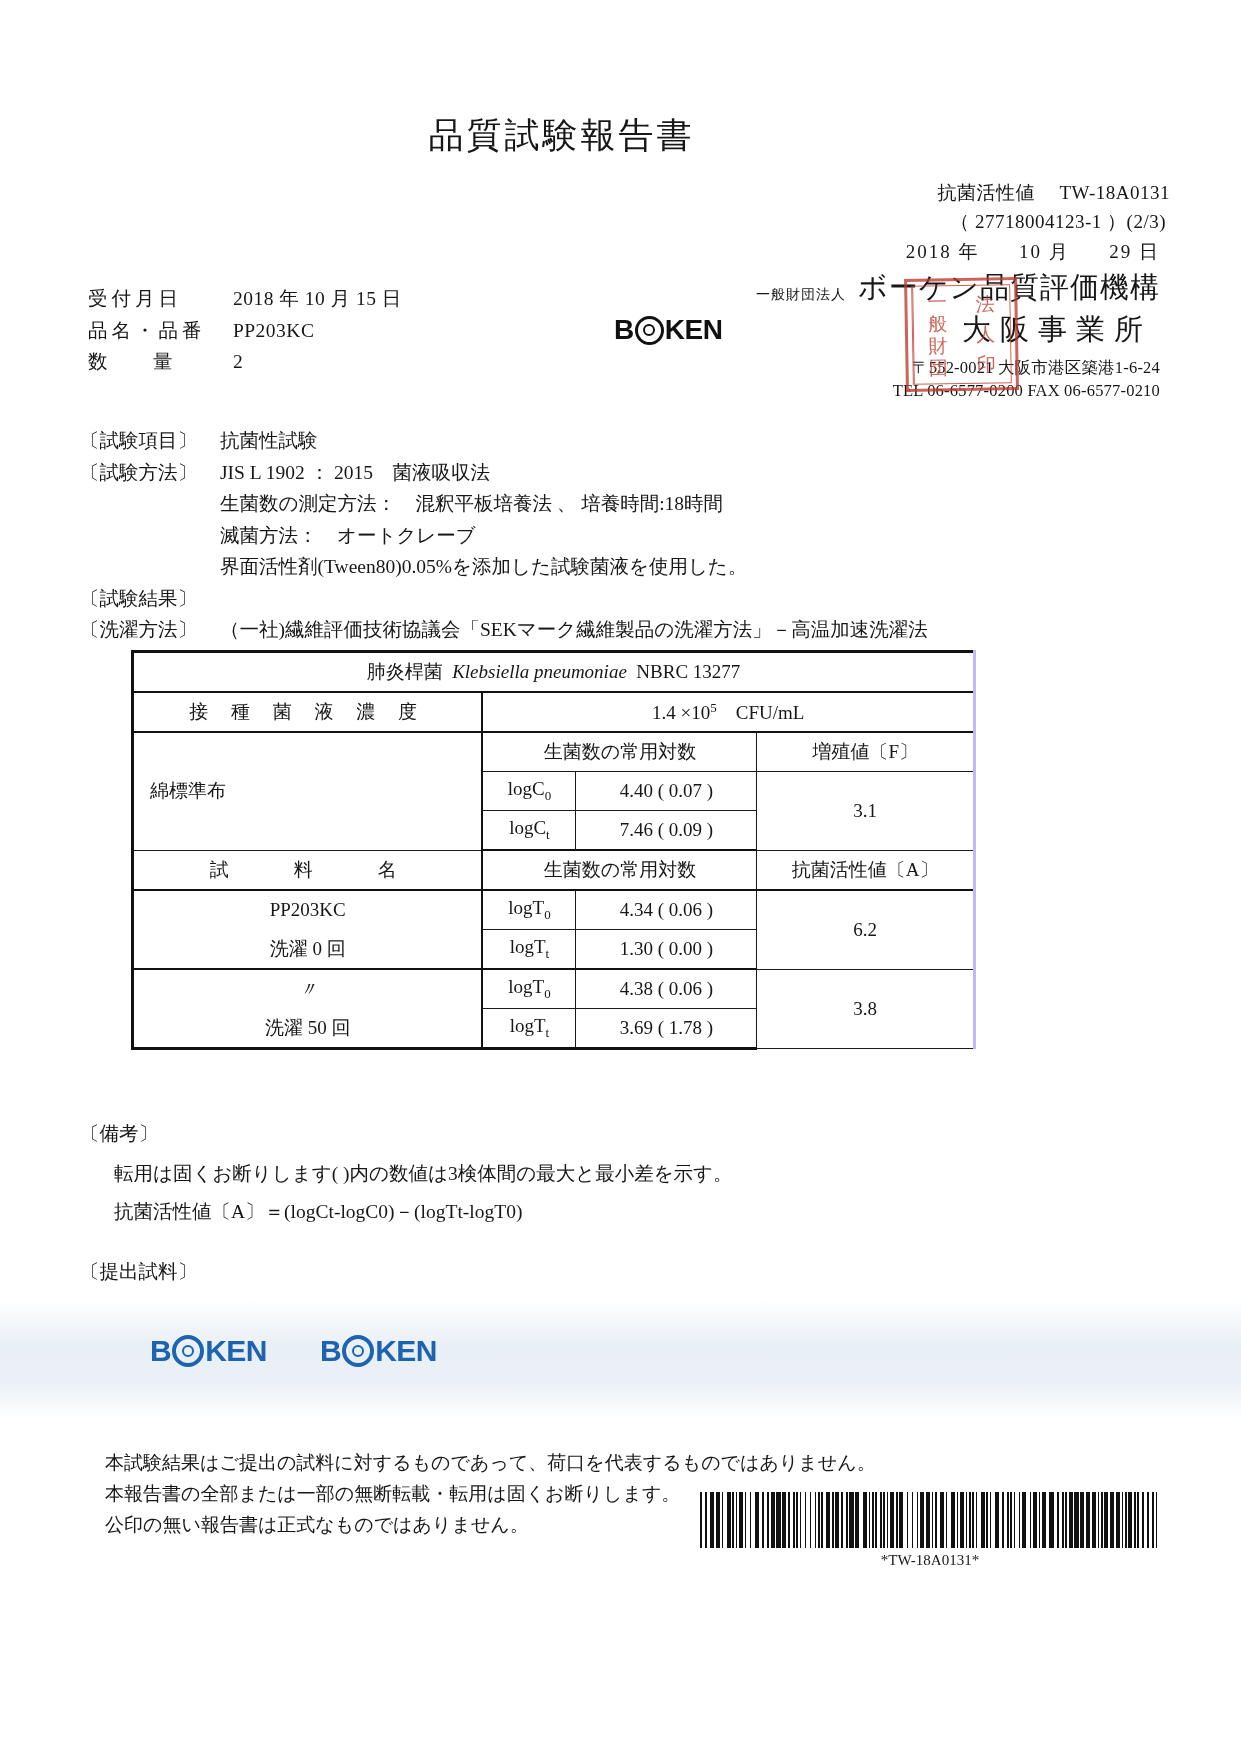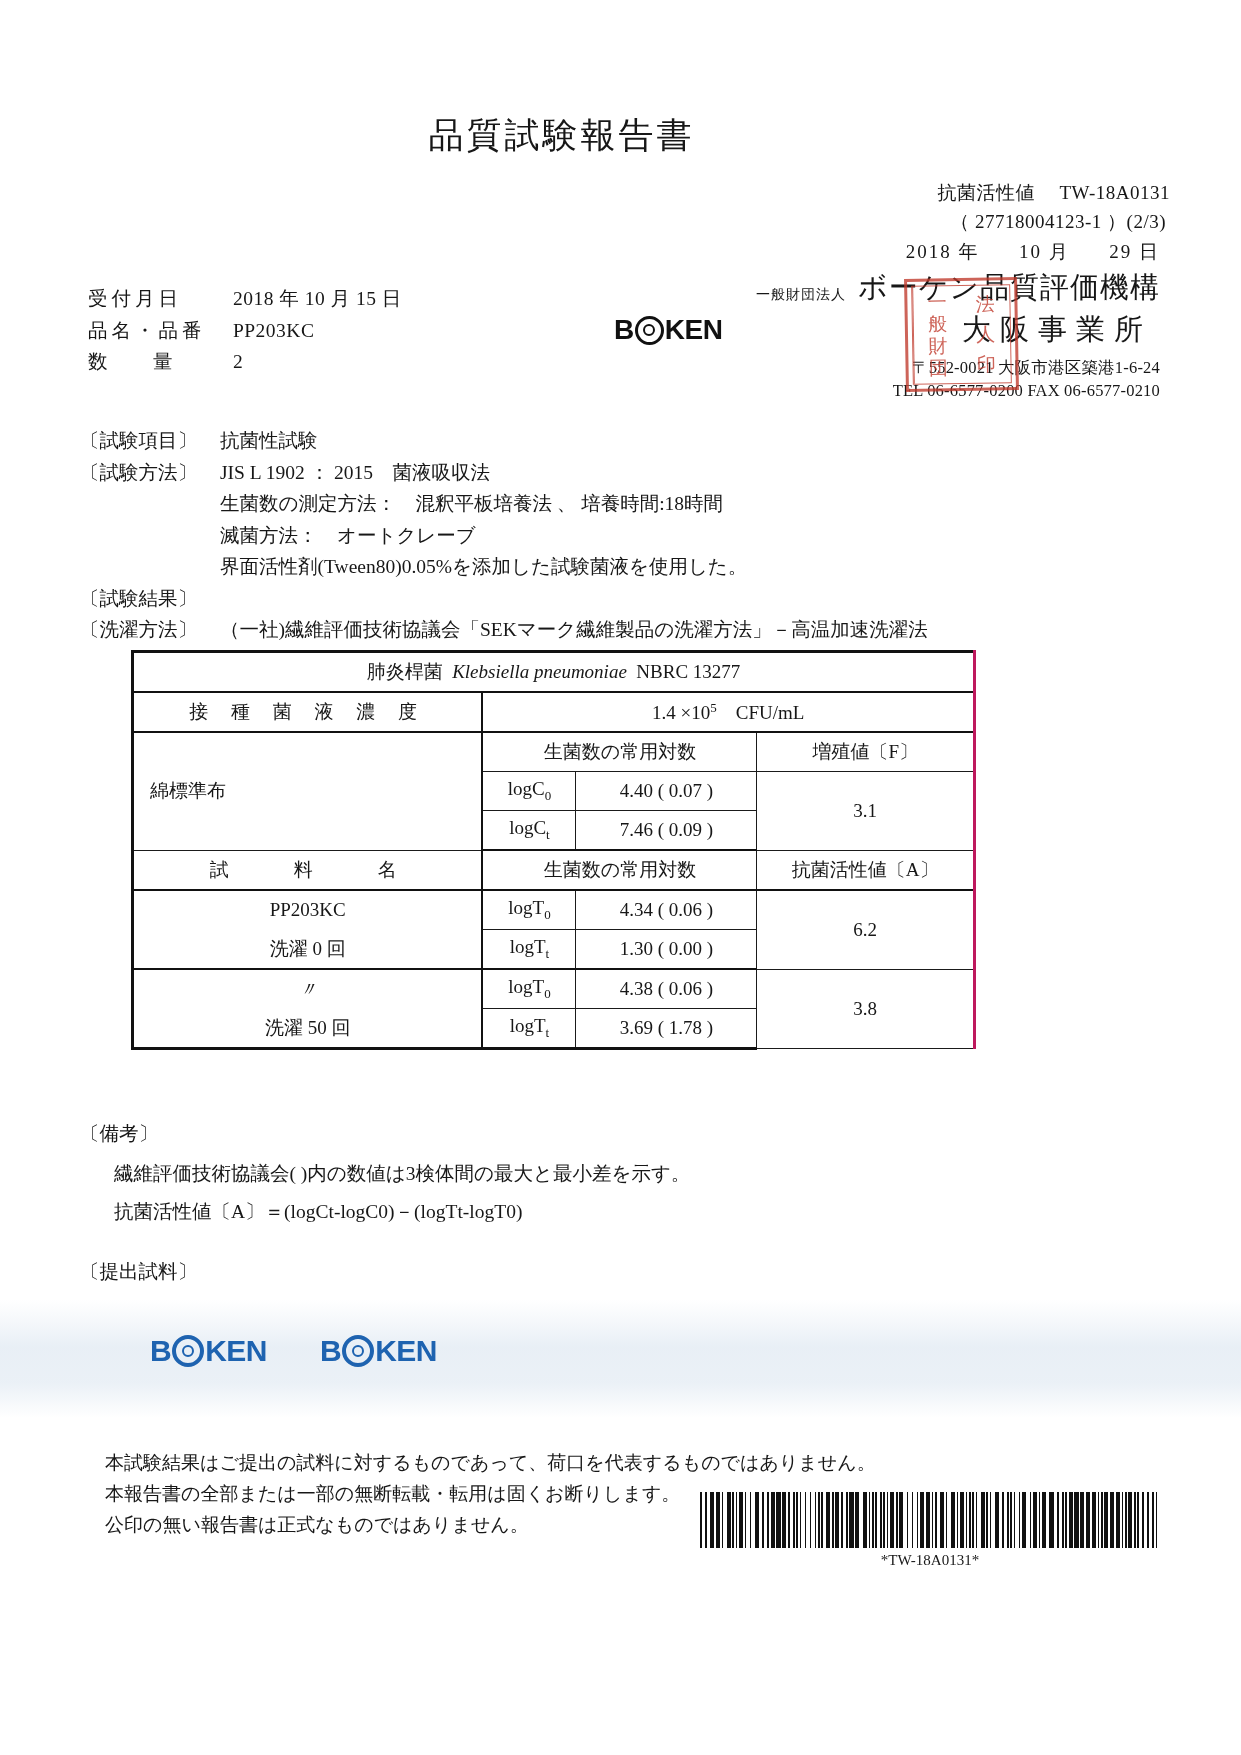--- a/index.html
+++ b/index.html
@@ -118,21 +118,21 @@
     border-collapse:collapse;
     font-size:19px;
   }
   .tbl td{
     border:1px solid #1a1a1a;
     padding:0;height:38px;
     text-align:center;vertical-align:middle;
   }
   .tbl .outer-top{border-top:3px solid #111;}
   .tbl .outer-left{border-left:3px solid #111;}
-  .tbl .outer-right{border-right:3px solid #be185d;text-align:center;}
+  .tbl .outer-right{border-right:3px solid #c4b5fd;text-align:center;}
   .tbl .outer-bottom{border-bottom:3px solid #111;}
   .tbl .thick-b{border-bottom:2.5px solid #111;}
   .tbl .thick-r{border-right:2.5px solid #111;}
   .sci sup{font-size:13px;vertical-align:super;}
   .sub{font-size:13px;vertical-align:sub;}
   .latin-italic{font-family:"Liberation Serif","DejaVu Serif",serif;font-style:italic;}
   .cell-left{text-align:left;padding-left:16px;}
   .cell-right{text-align:right;padding-right:10px;}
   .spaced{letter-spacing:9px;}
   .ditto{font-style:italic;font-size:20px;}
@@ -355,21 +355,21 @@
         <td class="outer-bottom">
           <span>logT</span><span class="sub">t</span>
         </td>
         <td class="outer-bottom">3.69 ( 1.78 )</td>
       </tr>
     </tbody>
   </table>
 
   <div class="remarks">
     <div class="note-title">〔備考〕</div>
-    <div class="ind1">繊維評価技術協議会( )内の数値は3検体間の最大と最小差を示す。</div>
+    <div class="ind1">転用は固くお断りします( )内の数値は3検体間の最大と最小差を示す。</div>
     <div class="ind1">抗菌活性値〔A〕＝(logCt-logC0)－(logTt-logT0)</div>
   </div>
   <div class="submitted">〔提出試料〕</div>
 
   <div class="scanband"></div>
   <div class="labels">
     <span class="lbl-img lbl-a">
       <span>B</span>
         <span class="ring2"></span>
         <span>KEN</span>

